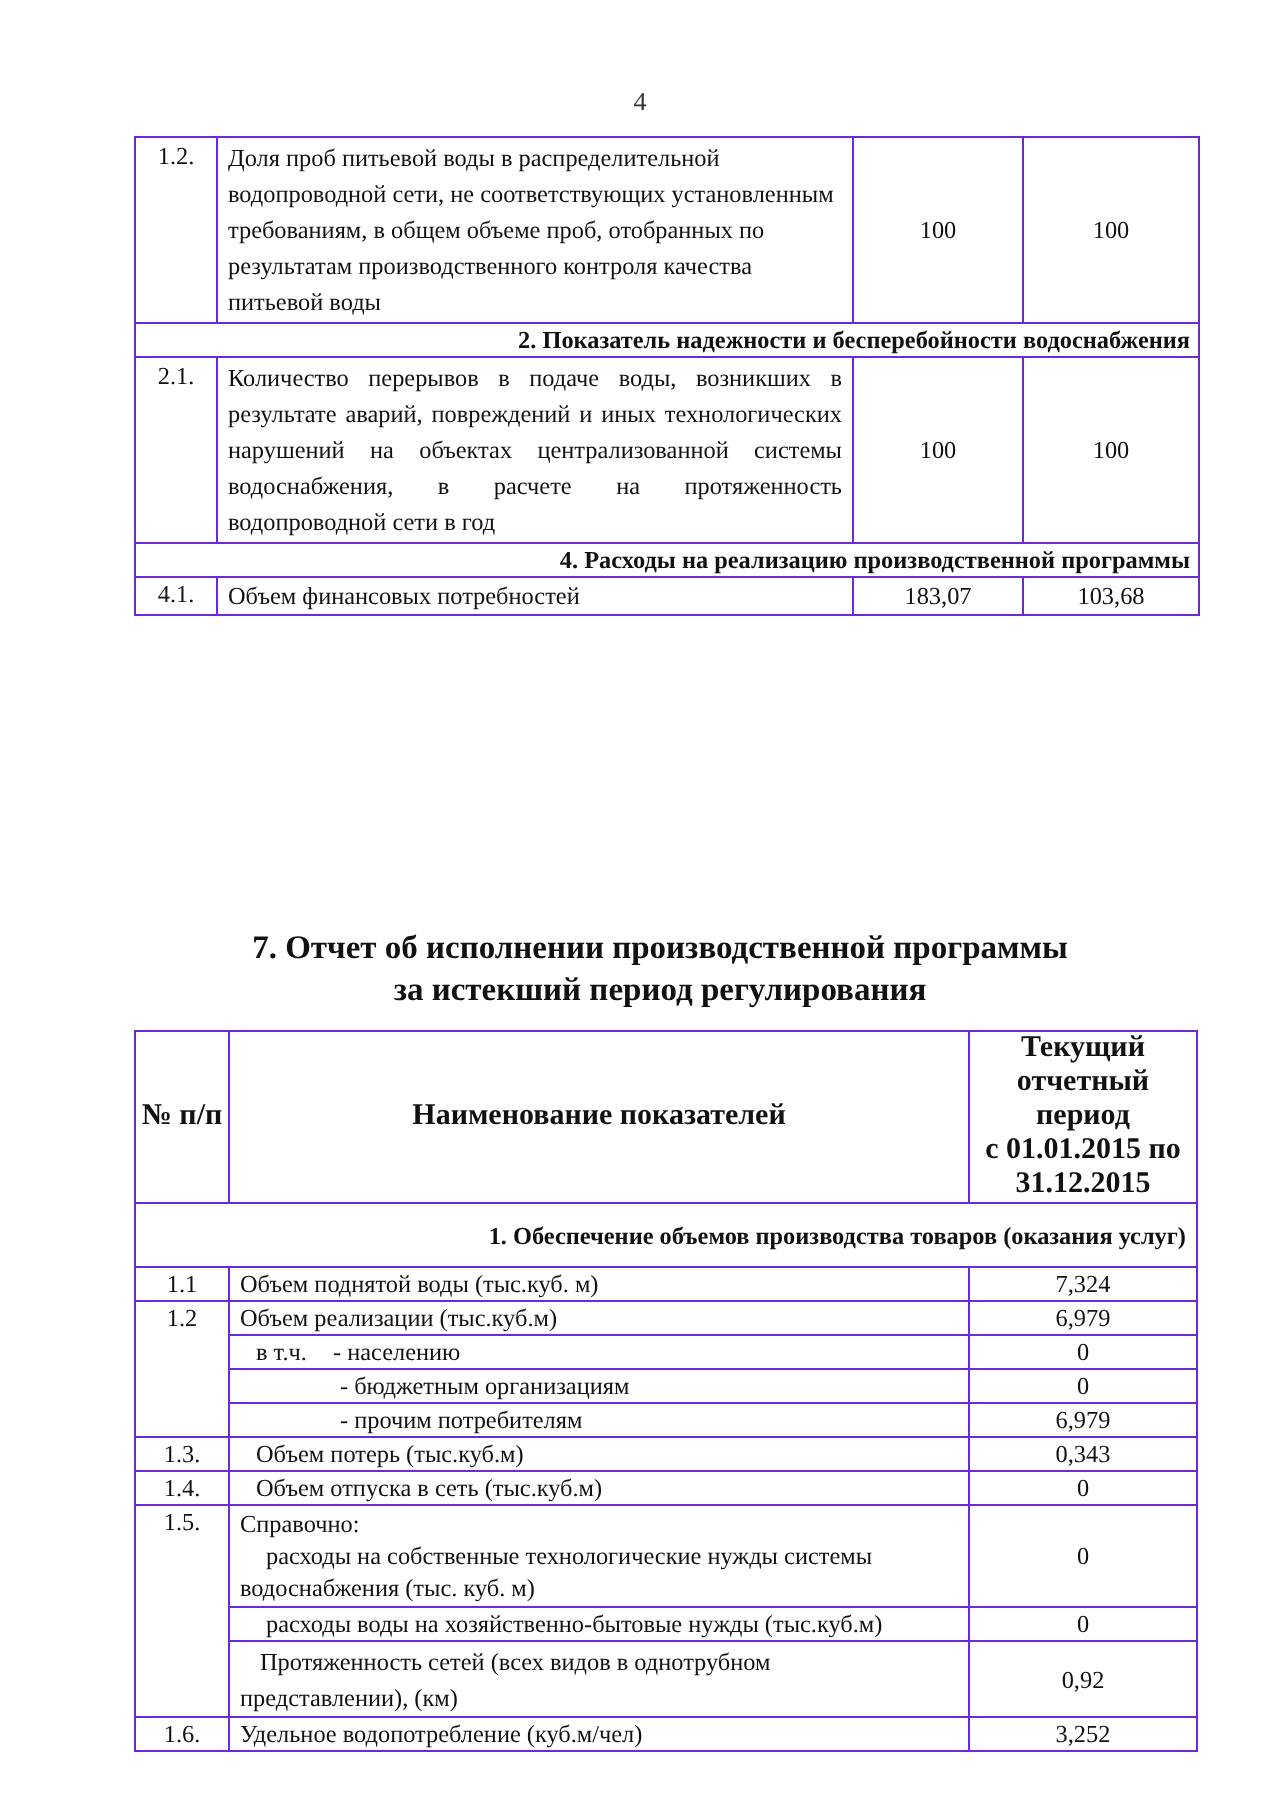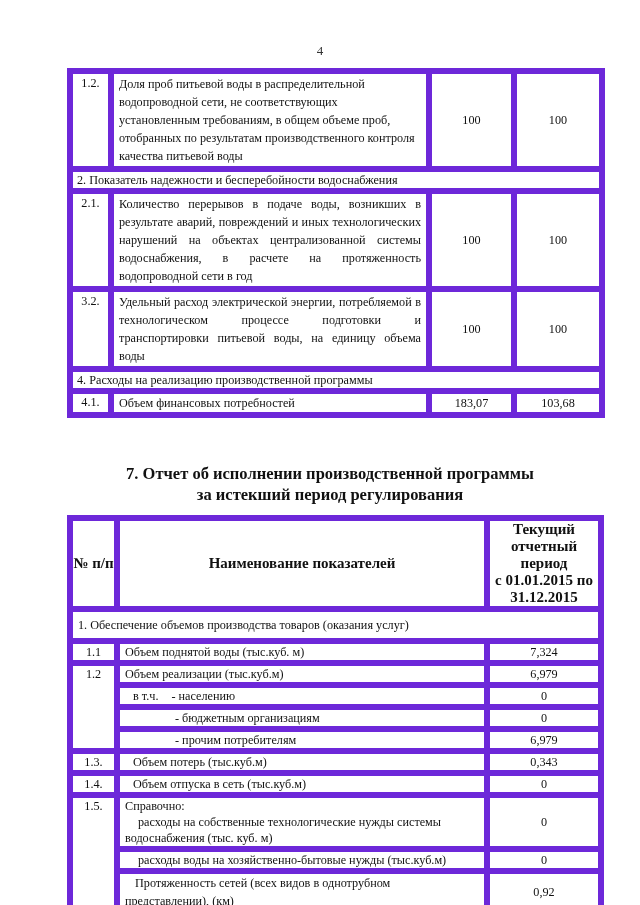--- a/index.html
+++ b/index.html
@@ -1,26 +1,26 @@
 <!DOCTYPE html>
 <html><head>
   <meta charset="utf-8">
   <style>
     * { box-sizing: border-box; margin: 0; padding: 0; }
     html, body { width: 640px; height: 905px; background: #ffffff; overflow: hidden; }
     body { position: relative; font-family: "Liberation Serif", "DejaVu Serif", serif; color: #111; }
     .page-num { position: absolute; left: 0; width: 640px; top: 43px; text-align: center; font-size: 13px; color: #333; }
     table { border-collapse: collapse; position: absolute; table-layout: fixed; }
-    td, th { border: 6px solid #6d28d9; font-size: 12.2px; line-height: 18px; vertical-align: middle; }
+    td, th { border: 1px solid #6d28d9; font-size: 12.2px; line-height: 18px; vertical-align: middle; }
     #t1 { left: 67px; top: 68px; width: 532px; }
     #t1 td { padding: 0 4px; }
     #t1 td.num { text-align: center; vertical-align: top; padding-top: 0; }
     #t1 td.txt { text-align: justify; text-align-last: left; padding: 1px 5px; }
     #t1 td.val { text-align: center; }
-    .sec { font-weight: normal; text-align: left; height: 17px; line-height: 16px; }
+    .sec { font-weight: bold; text-align: right; height: 17px; line-height: 16px; }
     .title { position: absolute; left: 0; width: 660px; top: 463px; text-align: center; font-weight: bold; font-size: 16.5px; line-height: 21px; }
     #t2 { left: 67px; top: 515px; width: 531px; }
     #t2 th { font-weight: bold; text-align: center; font-size: 15px; line-height: 17px; }
     #t2 td { padding: 0 5px; height: 17px; line-height: 16px; }
     #t2 td.num { text-align: center; vertical-align: top; }
     #t2 td.val { text-align: center; }
     .ind1 { padding-left: 13px !important; }
     .ind2 { padding-left: 55px !important; margin-top: 48px; }
     .ind3 { padding-left: 18px !important; }
     .ind4 { padding-left: 13px !important; }
@@ -43,26 +43,20 @@
     <td class="txt" style="text-align:left">Доля проб питьевой воды в распределительной водопроводной сети, не соответствующих установленным требованиям, в общем объеме проб, отобранных по результатам производственного контроля качества питьевой воды</td>
     <td class="val">100</td>
     <td class="val">100</td>
   </tr>
   <tr>
     <td colspan="4" class="sec">2.   Показатель надежности и бесперебойности водоснабжения</td>
   </tr>
   <tr style="height:92px">
     <td class="num">2.1.</td>
     <td class="txt">Количество перерывов в подаче воды, возникших в результате аварий, повреждений и иных технологических нарушений на объектах централизованной системы водоснабжения, в расчете на протяженность водопроводной сети в год</td>
-    <td class="val">100</td>
-    <td class="val">100</td>
-  </tr>
-  <tr style="height:72px">
-    <td class="num">3.2.</td>
-    <td class="txt">Удельный расход электрической энергии, потребляемой в технологическом процессе подготовки и транспортировки питьевой воды, на единицу объема воды</td>
     <td class="val">100</td>
     <td class="val">100</td>
   </tr>
   <tr>
     <td colspan="4" class="sec">4.  Расходы на реализацию производственной программы</td>
   </tr>
   <tr style="height:18px">
     <td class="num" style="line-height:16px">4.1.</td>
     <td class="txt" style="line-height:16px">Объем финансовых потребностей</td>
     <td class="val" style="line-height:16px">183,07</td>

